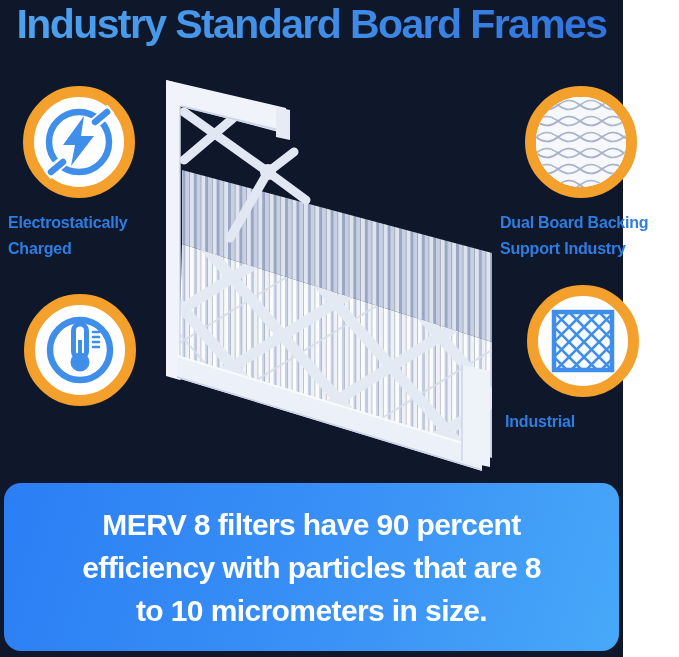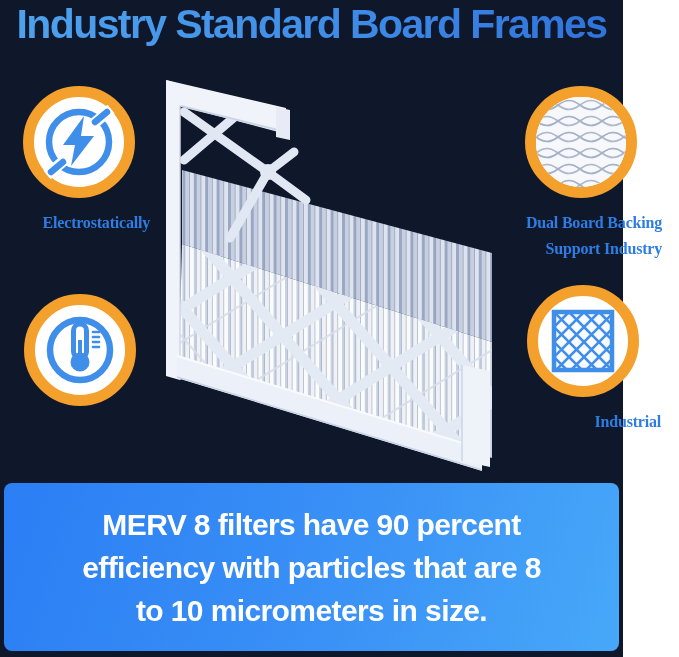--- a/index.html
+++ b/index.html
@@ -10,42 +10,42 @@
   .title{
     position:absolute;top:0;left:0;right:0;
     text-align:center;
     font-size:41px;font-weight:700;letter-spacing:-1.6px;line-height:48px;
     background:linear-gradient(90deg,#4fa3ed 0%,#3f8ce7 55%,#2f71da 100%);
     -webkit-background-clip:text;background-clip:text;color:transparent;
     white-space:nowrap;
   }
 
   
-  .feature{position:absolute;text-align:right;font-family:Liberation Serif, serif;}
+  .feature{position:absolute;text-align:left;}
   .ring{
     width:90px;height:90px;border:11px solid #f3a02c;border-radius:50%;
     margin:0 auto;display:flex;align-items:center;justify-content:center;
     background:#ffffff;box-sizing:content-box;
   }
   .mesh-clip{width:90px;height:90px;border-radius:50%;overflow:hidden;background:#f6f8fb;}
   .feature .label{
     margin-top:12px;
     font-size:16px;font-weight:700;color:#2e7de2;line-height:26px;letter-spacing:-0.2px;
   }
   #f-electro{left:8px;top:86px;width:142px;}
   #f-wire{left:500px;top:86px;width:162px;}
   #f-heat{left:8px;top:294px;width:144px;}
   #f-construction{left:505px;top:285px;width:156px;}
 
   
   .filter-art{position:absolute;left:140px;top:55px;width:380px;height:430px;}
 
   
   .banner{
-    position:absolute;left:4px;right:4px;top:483px;height:168px;border-radius:8px;
+    position:absolute;left:4px;right:4px;top:483px;height:168px;border-radius:17px;
     background:linear-gradient(108deg,#2b7ef4 0%,#3a91f6 55%,#47a8f8 100%);
     display:flex;flex-direction:column;align-items:center;justify-content:center;
   }
   .banner p{
     margin:0;color:#ffffff;font-size:30px;font-weight:700;line-height:43px;
     letter-spacing:-0.6px;text-align:center;white-space:nowrap;
   }
 </style>
 </head>
 <body>
@@ -126,20 +126,21 @@
         <circle cx="40" cy="40" r="30" fill="none" stroke="#3f8eea" stroke-width="6.5"></circle>
         <line x1="52" y1="24" x2="72" y2="7" stroke="#ffffff" stroke-width="11"></line>
         <line x1="8" y1="73" x2="28" y2="56" stroke="#ffffff" stroke-width="11"></line>
         <line x1="56" y1="20" x2="68" y2="10" stroke="#3f8eea" stroke-width="6.5" stroke-linecap="round"></line>
         <line x1="12" y1="70" x2="24" y2="60" stroke="#3f8eea" stroke-width="6.5" stroke-linecap="round"></line>
         <path d="M45,14 L24,43 L36,43 L32,64 L55,34 L42,34 Z" fill="#3f8eea"></path>
       </svg>
     </div>
     <div class="label">
       <div>Electrostatically</div>
+      <div>Charged</div>
     </div>
   </div>
 
   <div class="feature" id="f-wire">
     <div class="ring">
       <div class="mesh-clip">
         <svg width="90" height="90" viewBox="0 0 90 90">
           <defs>
             <pattern id="wire" width="44" height="16" patternUnits="userSpaceOnUse">
               <path d="M0,8 C8,2 14,2 22,8 C30,14 36,14 44,8" fill="none" stroke="#b0bacd" stroke-width="1.7"></path>

